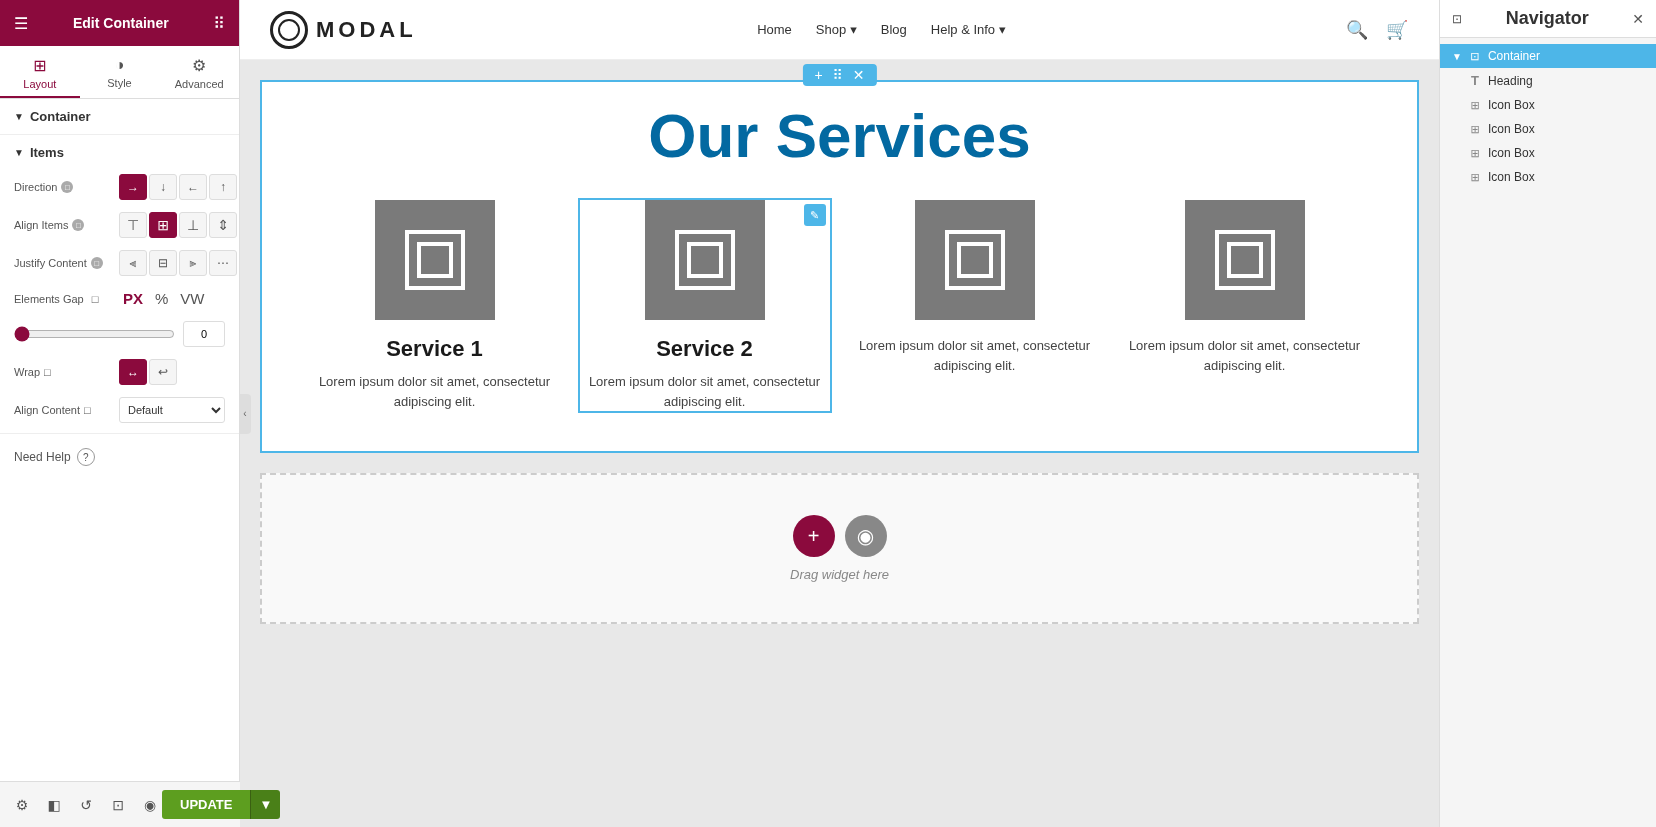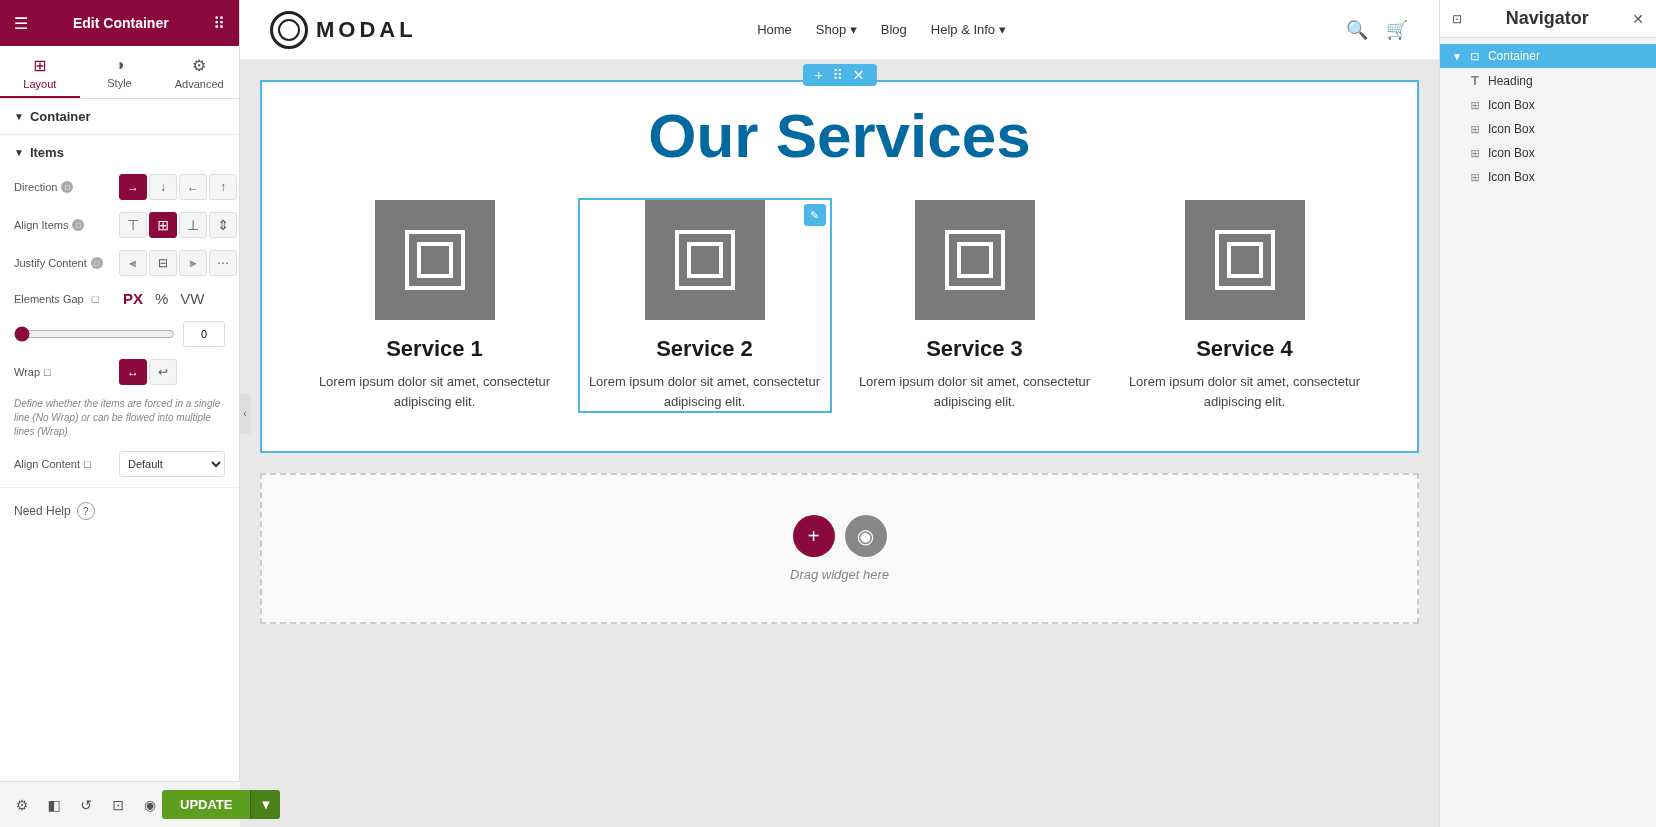--- a/index.html
+++ b/index.html
@@ -683,21 +683,20 @@
         <div class="wrap-label">
           <span>Wrap</span>
           <span class="info-icon">□</span>
         </div>
         <div class="btn-group">
           <div class="ctrl-btn active">↔</div>
           <div class="ctrl-btn">↩</div>
         </div>
       </div>
 
-      <p class="hint-text">Define whether the items are forced in a single line (No Wrap) or can be flowed into multiple lines (Wrap)</p>
 
       <div class="align-content-row">
         <div class="align-content-label">
           <span>Align Content</span>
           <span class="info-icon">□</span>
         </div>
         <select class="ctrl-select">
           <option>Default</option>
         </select>
       </div>
@@ -780,29 +779,27 @@
             <div class="service-icon-inner"></div>
           </div>
           <div class="service-name">Service 2</div>
           <div class="service-desc">Lorem ipsum dolor sit amet, consectetur adipiscing elit.</div>
         </div>
 
         <div class="service-item">
           <div class="service-icon">
             <div class="service-icon-inner"></div>
           </div>
-          <div class="service-name">Service 3</div>
           <div class="service-desc">Lorem ipsum dolor sit amet, consectetur adipiscing elit.</div>
         </div>
 
         <div class="service-item">
           <div class="service-icon">
             <div class="service-icon-inner"></div>
           </div>
-          <div class="service-name">Service 4</div>
           <div class="service-desc">Lorem ipsum dolor sit amet, consectetur adipiscing elit.</div>
         </div>
 
       </div>
     </div>
 
     <div class="empty-section">
       <div class="add-widget-row">
         <div class="add-btn-circle plus">+</div>
         <div class="add-btn-circle folder">◉</div>

